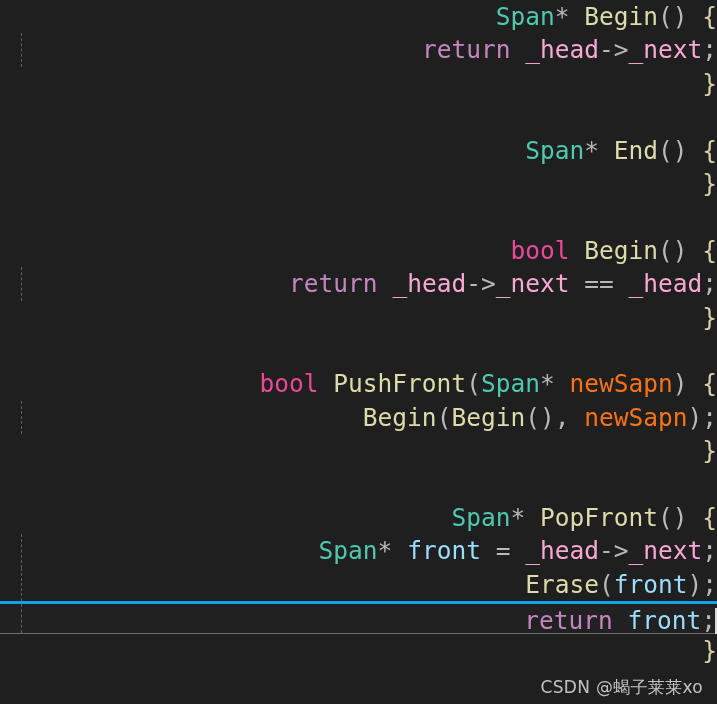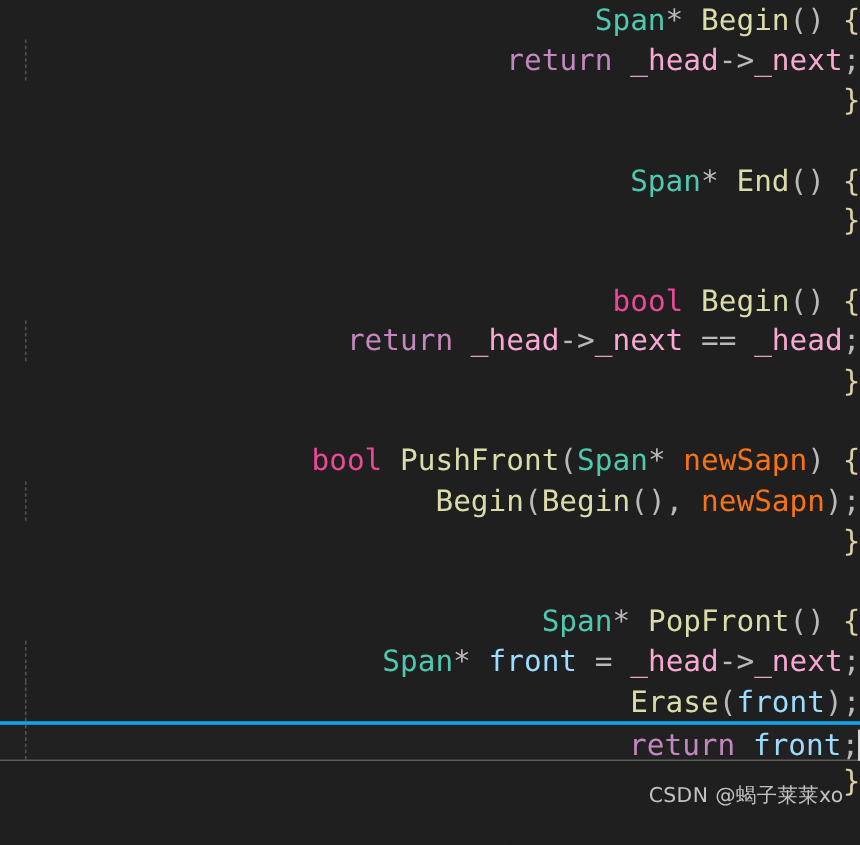--- a/index.html
+++ b/index.html
@@ -75,21 +75,21 @@
   .t-var       { color: #9cdcfe; }  
   .t-param     { color: #f97316; }  
   .t-member    { color: #f9a8d4; }  
   .t-punct     { color: #b9b9b9; }  
   .t-brace1    { color: #d9cfa8; }  
 
   
   #watermark {
     position: absolute;
     right: 14px;
-    bottom: 24px;
+    bottom: 0;
     color: #d0d0d0;
     font-family: "DejaVu Sans", "Liberation Sans", sans-serif;
     font-size: 17px;
     letter-spacing: .3px;
     opacity: .92;
     pointer-events: none;
     user-select: none;
   }
 </style>
 </head>

